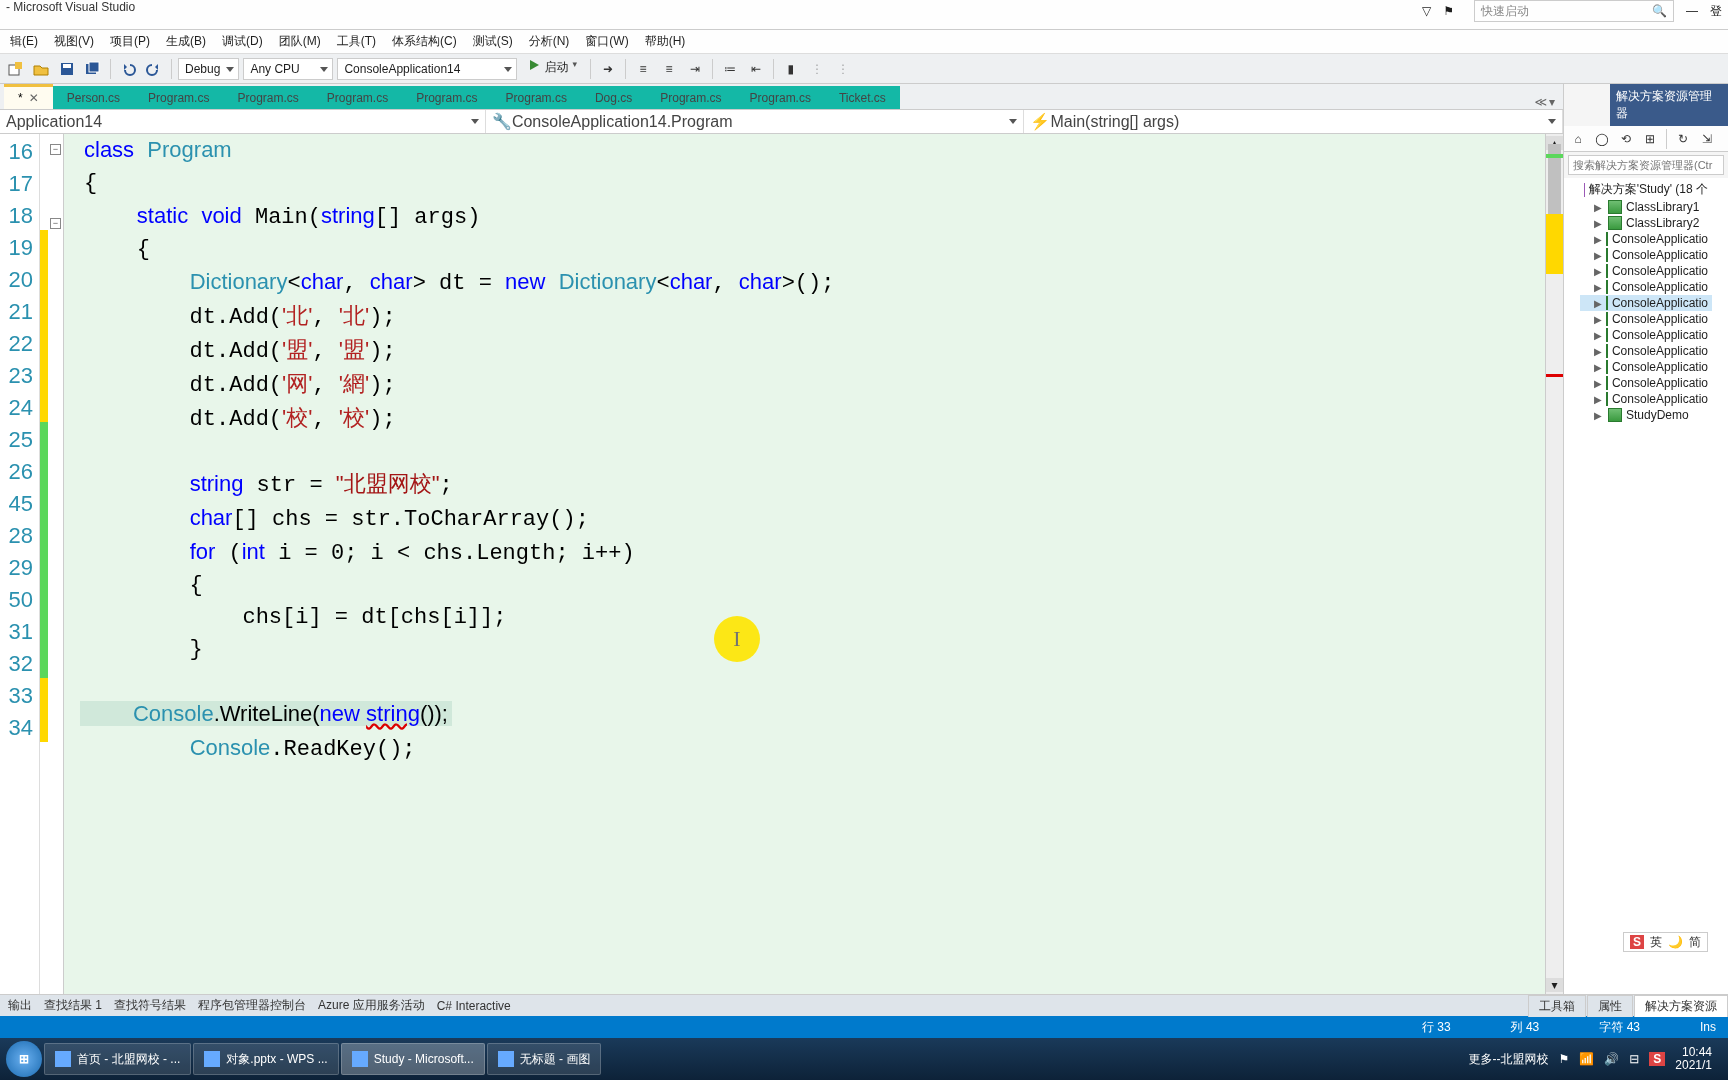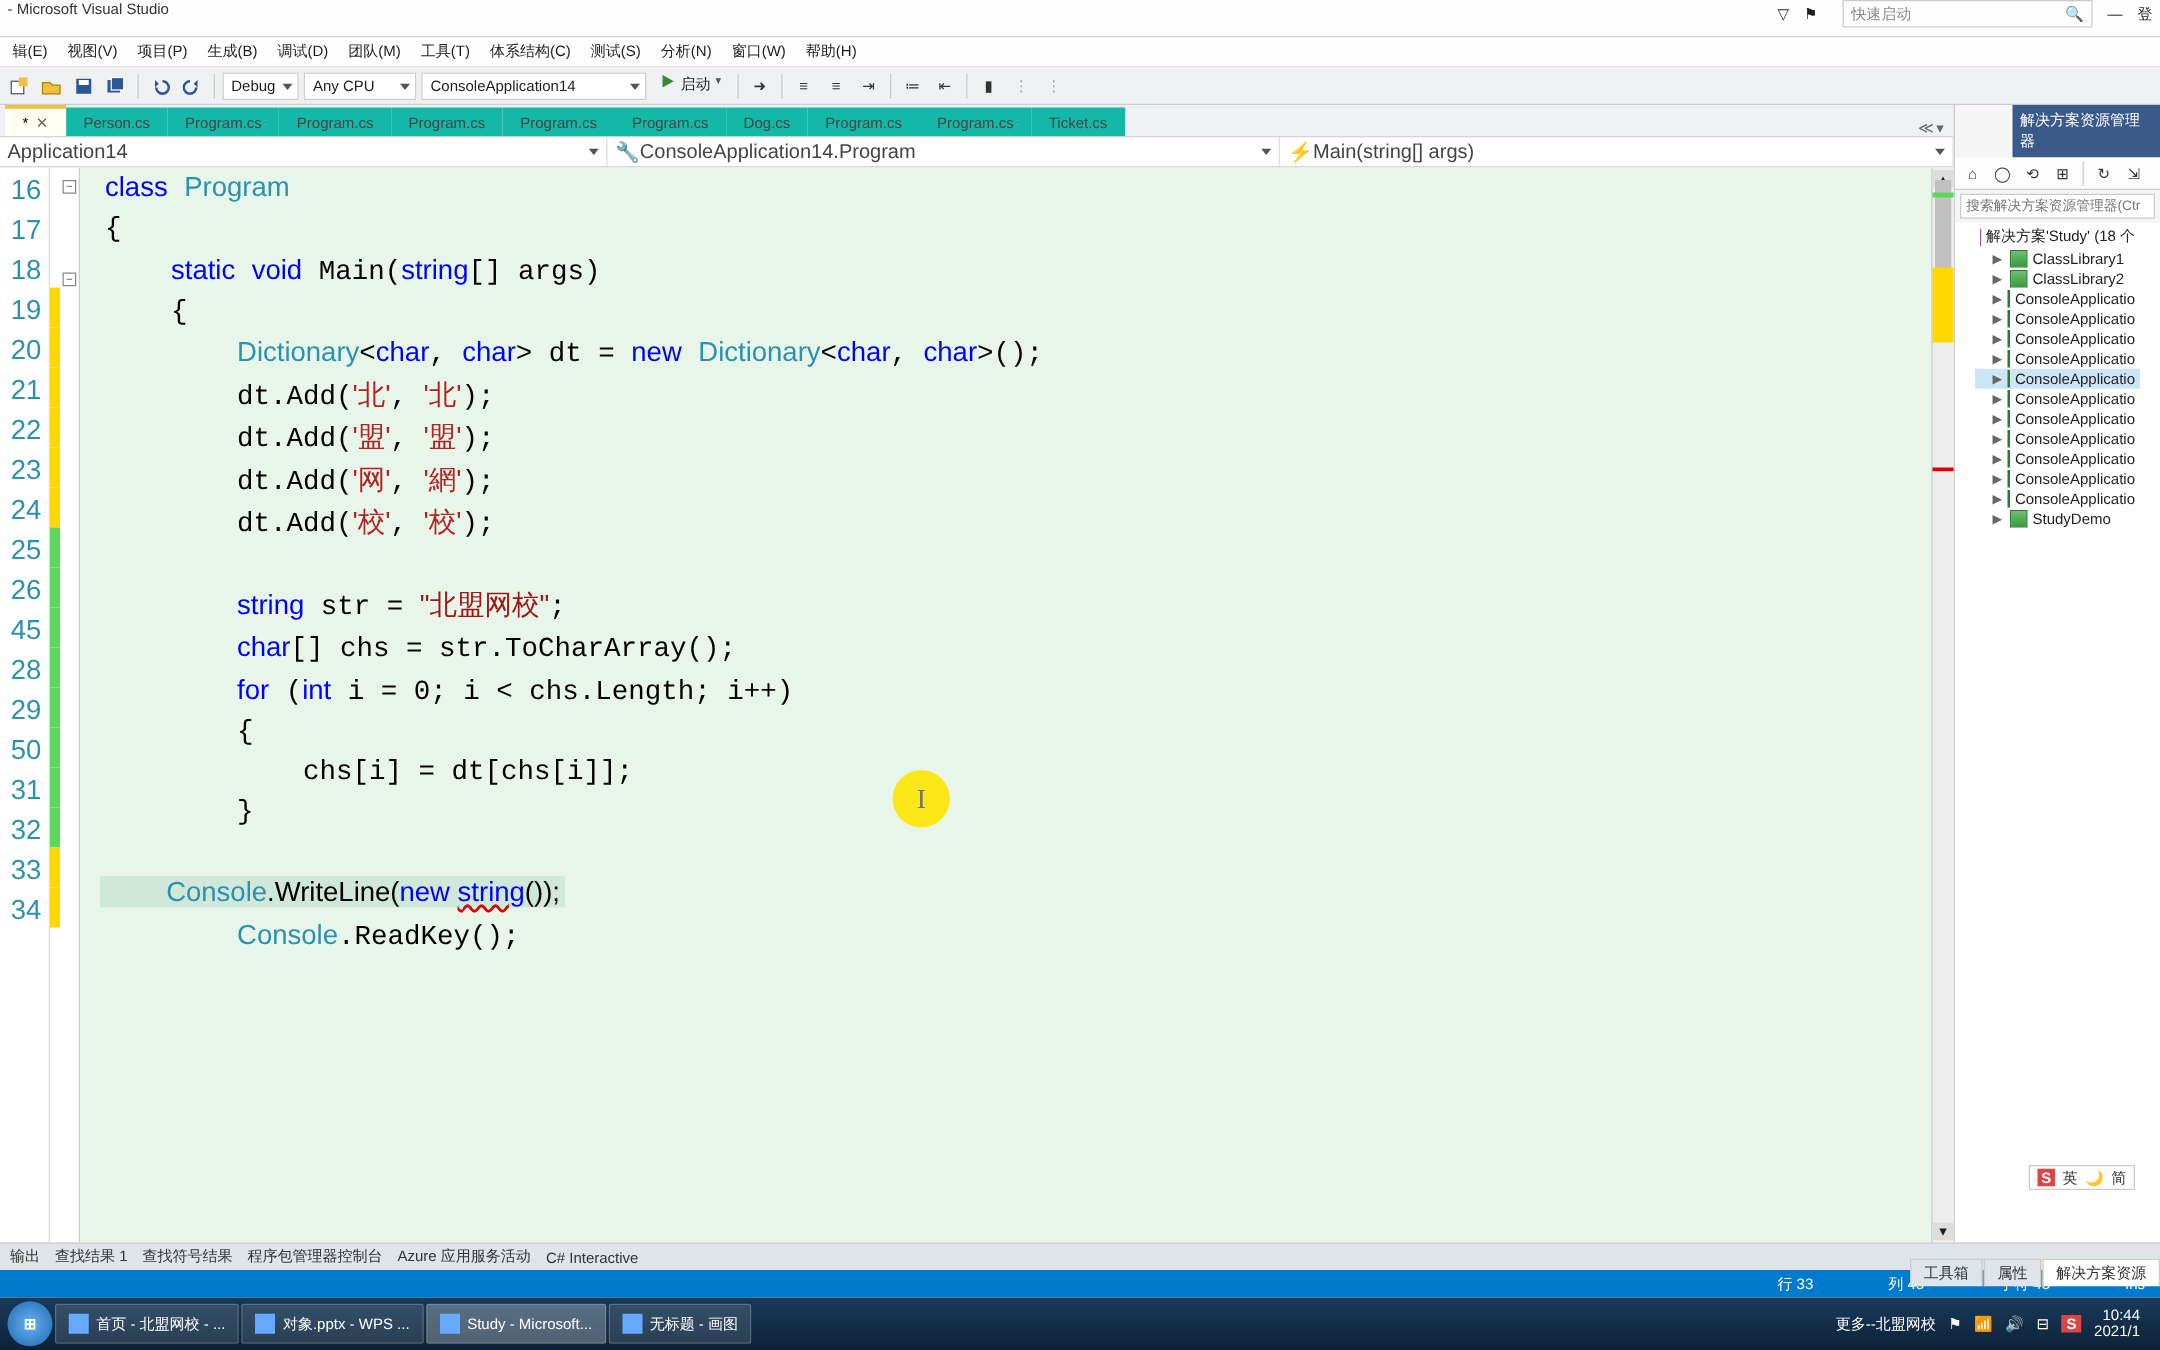--- a/index.html
+++ b/index.html
@@ -51,21 +51,21 @@
 .panel-search { padding: 3px 4px; }
 .panel-search input { width: 100%; height: 20px; border: 1px solid #ccc; padding: 0 4px; font-size: 11px; }
 .treeview { flex: 1; overflow: hidden; font-size: 12px; padding: 2px 16px; background: #fff; }
 .treeitem { display: flex; align-items: center; padding: 1px 4px; gap: 4px; white-space: nowrap; }
 .treeitem.selected { background: #cde6f7; }
 .treeitem .exp { width: 10px; color: #666; font-size: 10px; }
 .treeitem .icon { width: 14px; height: 14px; display: inline-block; }
 .treeitem .icon.sln { background: #9b59b6; }
 .treeitem .icon.proj { background: linear-gradient(#6fbf73,#3a9a3f); border: 1px solid #2a7a2f; }
 .bottom-tabs { height: 22px; background: #dee4ea; border-top: 1px solid #ccc; display: flex; align-items: center; gap: 12px; padding: 0 8px; font-size: 12px; color: #333; }
-.side-tabs { position: absolute; right: 0; top: 12px; display: flex; gap: 1px; }
+.side-tabs { position: absolute; right: 0; top: 0; display: flex; gap: 1px; }
 .side-tabs .stab { background: #dee4ea; padding: 2px 10px; border: 1px solid #ccc; border-bottom: none; font-size: 12px; }
 .side-tabs .stab.active { background: #fff; }
 .statusbar { height: 22px; background: #007acc; color: #fff; display: flex; align-items: center; padding: 0 12px; gap: 60px; font-size: 12px; }
 .statusbar .spacer { flex: 1; }
 .ime { position: absolute; right: 20px; background: #fff; border: 1px solid #ccc; padding: 1px 6px; display: flex; align-items: center; gap: 6px; height: 20px; bottom: 64px; font-size: 12px; }
 .taskbar { height: 42px; background: linear-gradient(#1a3a5a,#0d2238); display: flex; align-items: center; padding: 0 6px; gap: 2px; color: #fff; font-size: 12px; }
 .taskbtn { background: rgba(255,255,255,0.12); border: 1px solid rgba(255,255,255,0.2); height: 32px; padding: 0 10px; display: flex; align-items: center; gap: 6px; border-radius: 2px; max-width: 180px; overflow: hidden; }
 .taskbtn.active { background: rgba(255,255,255,0.28); }
 .tray { margin-left: auto; display: flex; align-items: center; gap: 10px; padding: 0 10px; }
 .winstart { width: 36px; height: 36px; border-radius: 50%; background: radial-gradient(#6ab0f0,#1a6ab0); display: flex; align-items: center; justify-content: center; font-weight: bold; }

